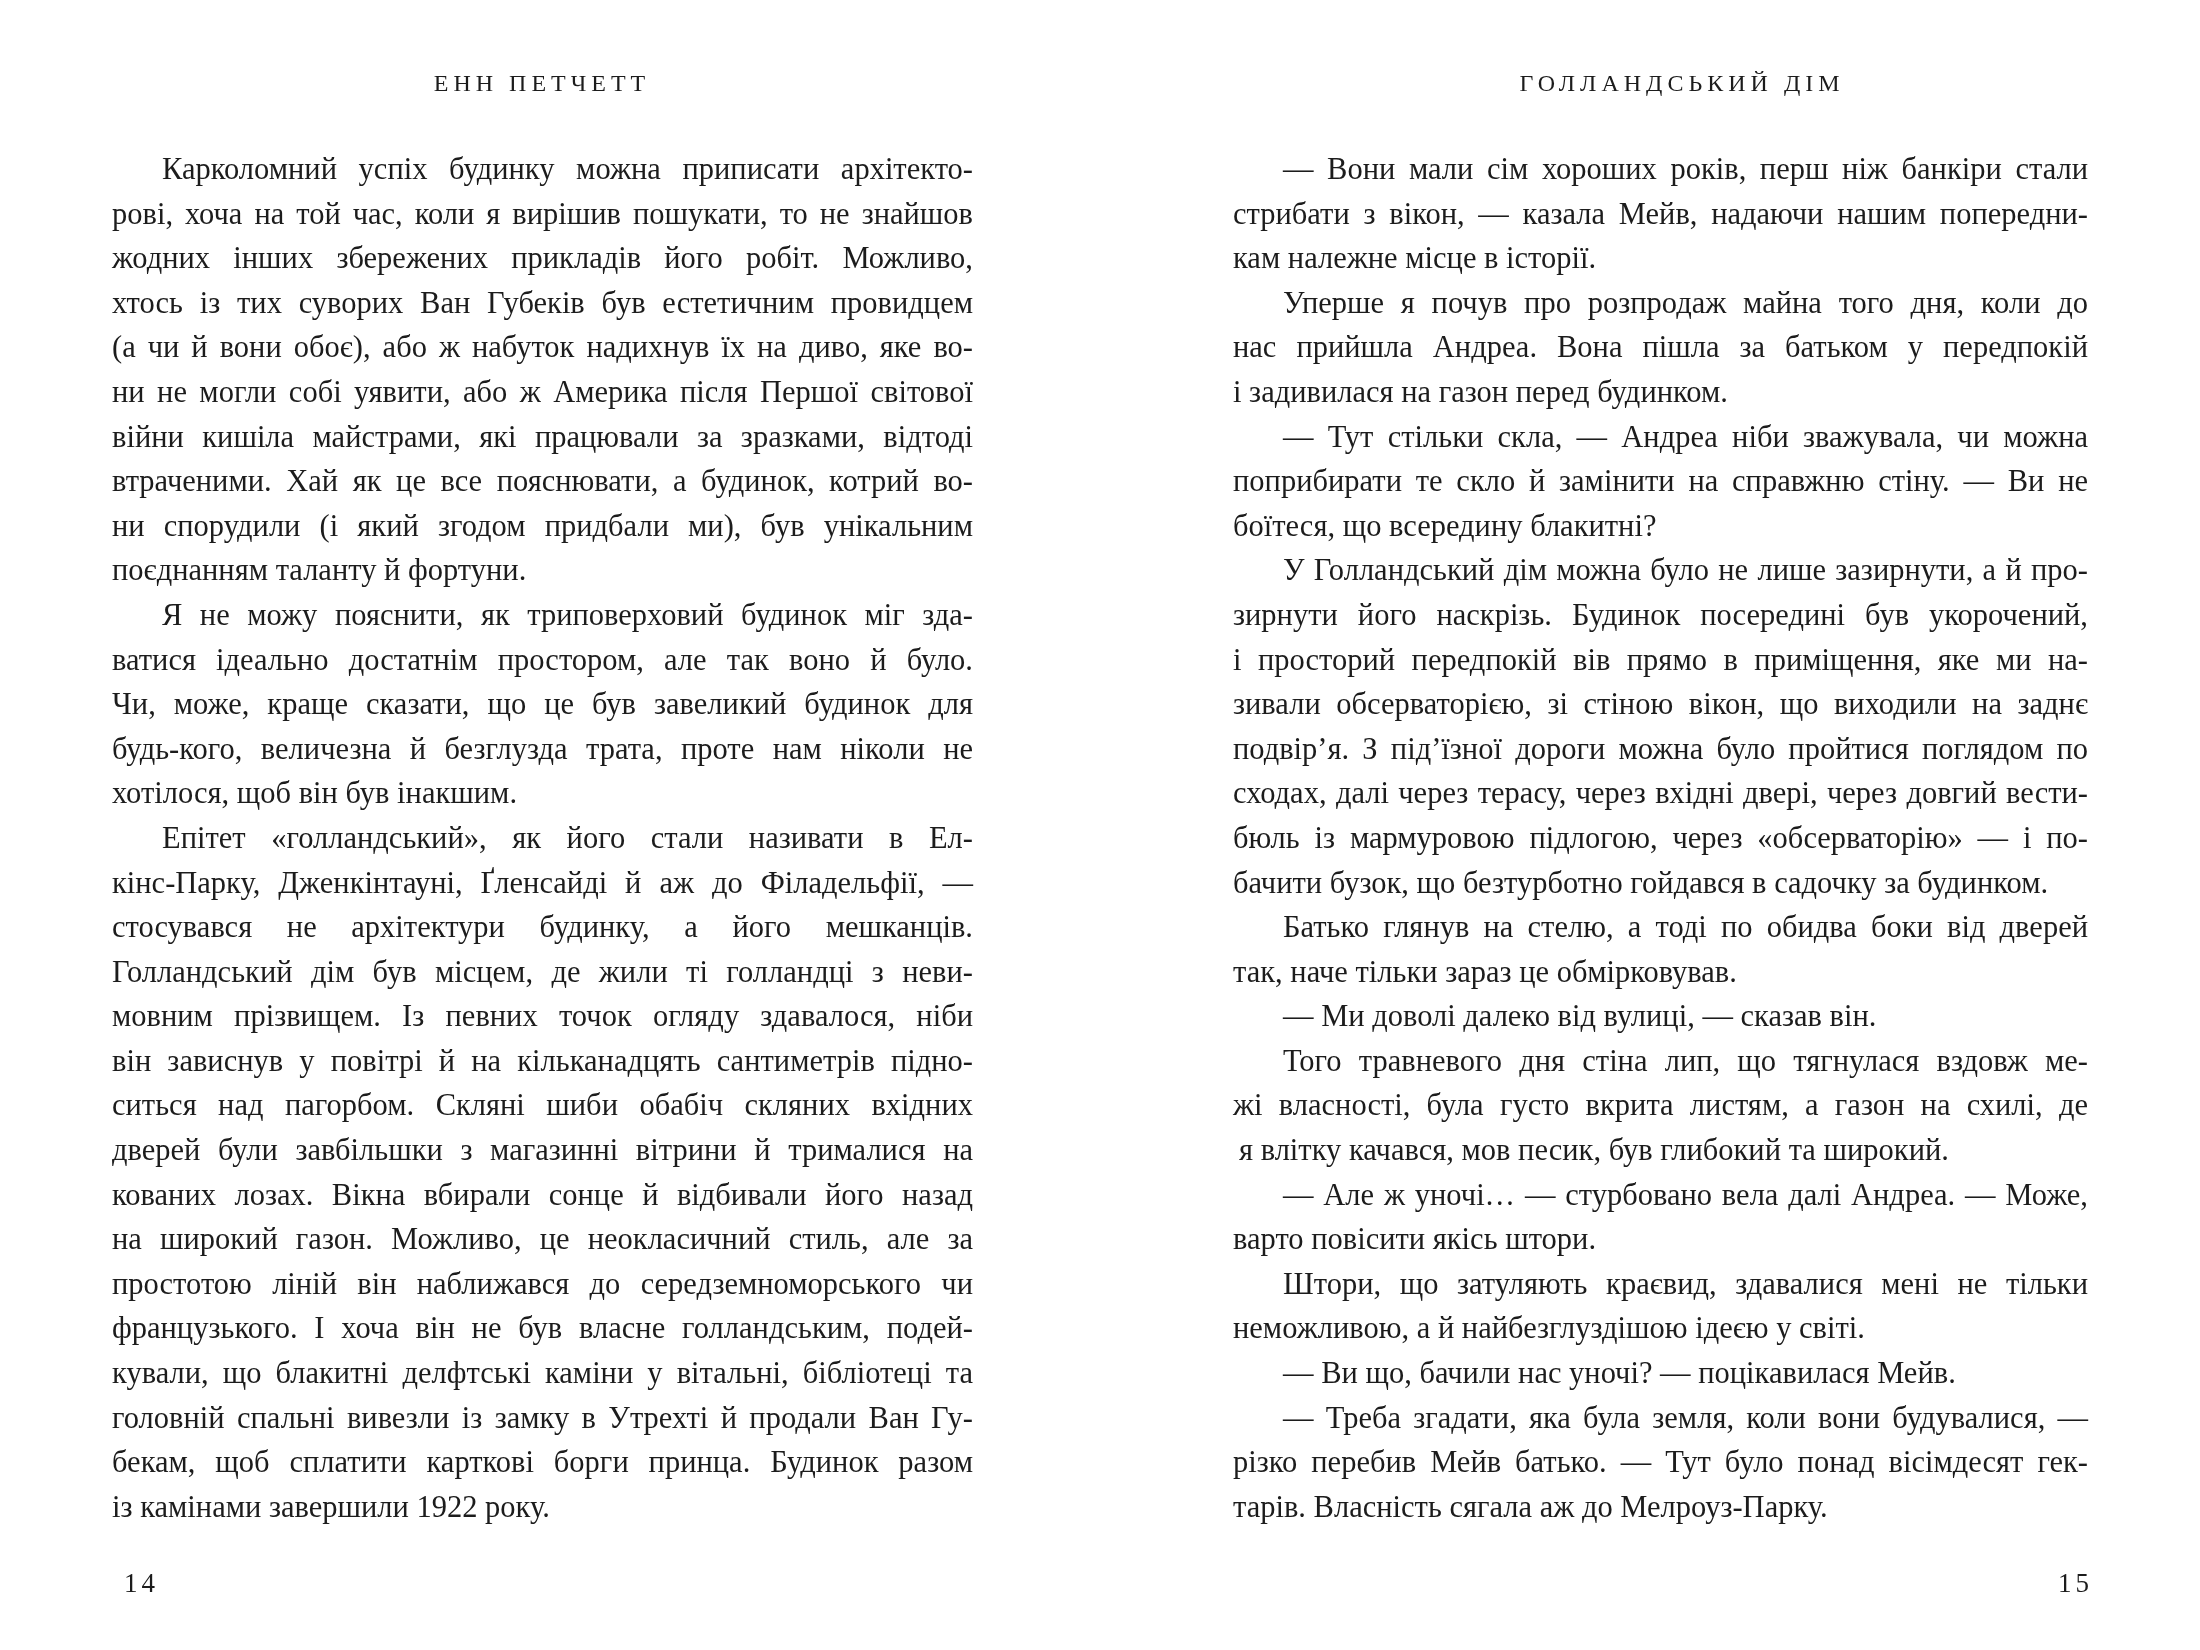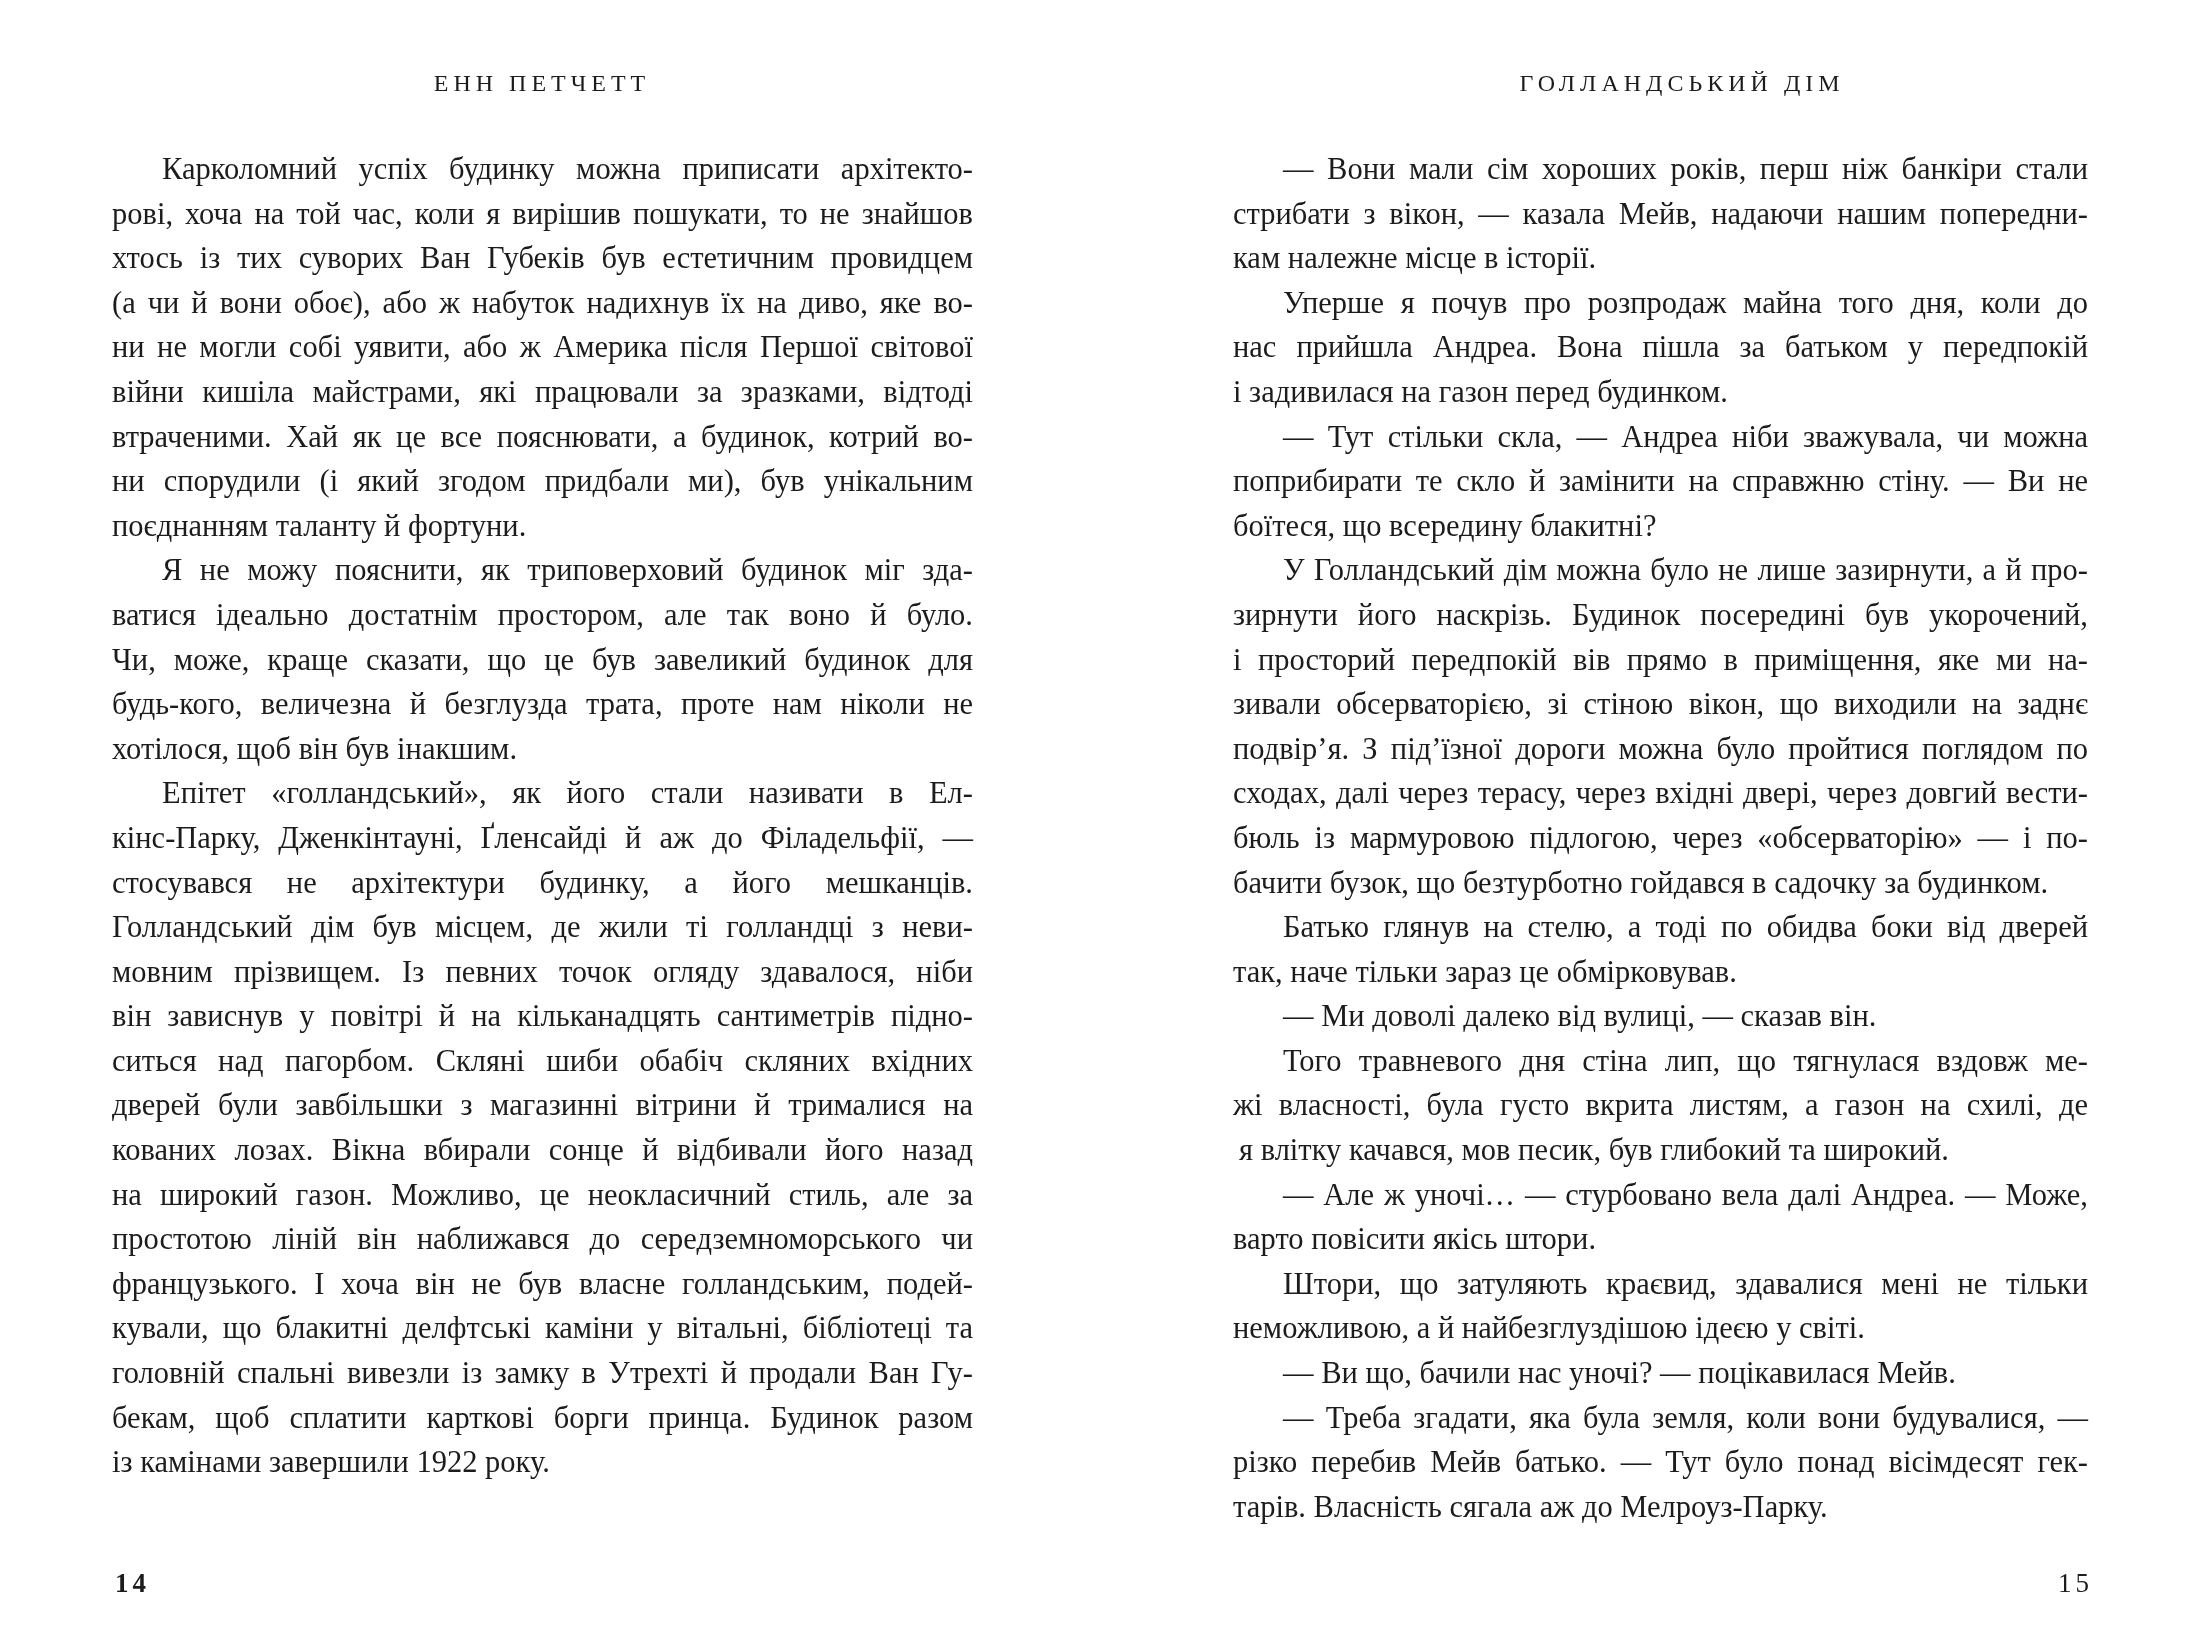--- a/index.html
+++ b/index.html
@@ -16,32 +16,33 @@
   .body-text { position: absolute; top: 147px; }
   .left .body-text { left: 112px; width: 861px; }
   .right .body-text { left: 133px; width: 855px; }
   .line { display: block; height: 44.6px; line-height: 44.6px; font-size: 30.5px;
           text-align: justify; text-align-last: justify; white-space: nowrap; overflow: visible; }
   .line.last { text-align-last: left; }
   .line.indent { padding-left: 50px; }
   
   .line { white-space: normal; word-spacing: 0; }
   .folio { position: absolute; top: 1568px; font-size: 27px; letter-spacing: 4px; }
-  .left .folio { left: 115px; font-weight: bold; }
+  .left .folio { left: 124px; }
   .right .folio { left: 958px; }
 </style>
 </head>
 <body>
 
 <div class="page left">
   <div class="running-head">ЕНН ПЕТЧЕТТ</div>
   <div class="body-text">
       <div>
         <span class="line indent" style="white-space: normal;">Карколомний успіх будинку можна приписати архітекто-</span>
         <span class="line" style="white-space: normal;">рові, хоча на той час, коли я вирішив пошукати, то не знайшов</span>
+        <span class="line" style="white-space: normal;">жодних інших збережених прикладів його робіт. Можливо,</span>
         <span class="line" style="white-space: normal;">хтось із тих суворих Ван Губеків був естетичним провидцем</span>
         <span class="line" style="white-space: normal;">(а чи й вони обоє), або ж набуток надихнув їх на диво, яке во-</span>
         <span class="line" style="white-space: normal;">ни не могли собі уявити, або ж Америка після Першої світової</span>
         <span class="line" style="white-space: normal;">війни кишіла майстрами, які працювали за зразками, відтоді</span>
         <span class="line" style="white-space: normal;">втраченими. Хай як це все пояснювати, а будинок, котрий во-</span>
         <span class="line" style="white-space: normal;">ни спорудили (і який згодом придбали ми), був унікальним</span>
         <span class="line last" style="white-space: normal;">поєднанням таланту й фортуни.</span>
       </div>
       <div>
         <span class="line indent" style="white-space: normal;">Я не можу пояснити, як триповерховий будинок міг зда-</span>

